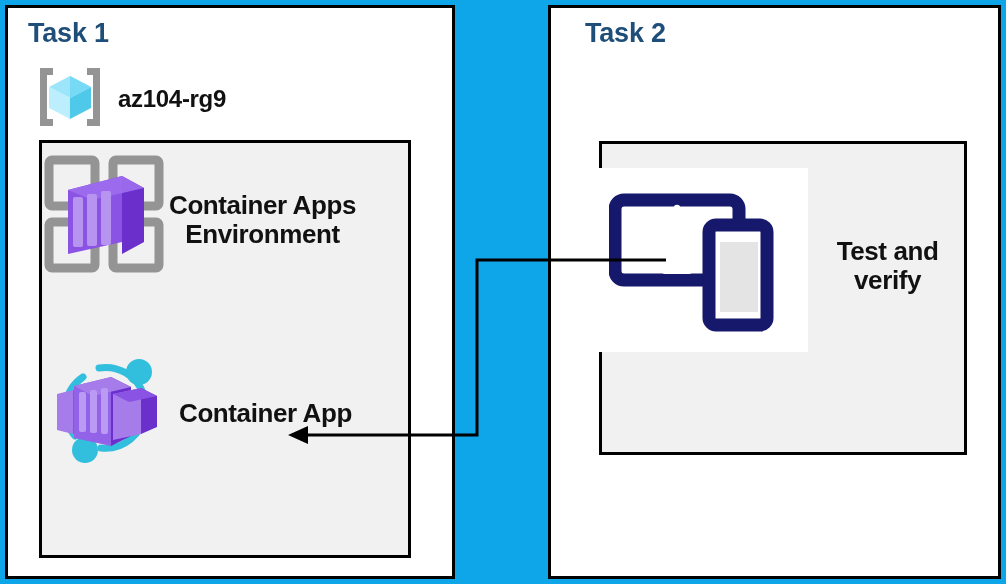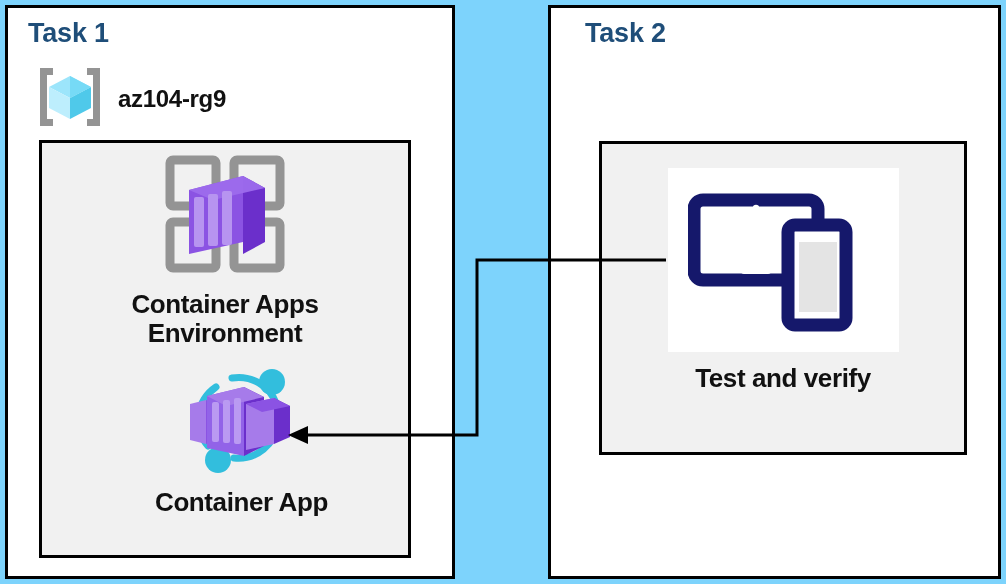--- a/index.html
+++ b/index.html
@@ -7,21 +7,21 @@
     padding: 0;
     background: #ffffff;
   }
   body {
     font-family: "Liberation Sans", sans-serif;
   }
   #canvas {
     position: relative;
     width: 1006px;
     height: 584px;
-    background: #7dd3fc;
+    background: #0ea5e9;
     overflow: hidden;
   }
 
   
   .task-box {
     position: absolute;
     background: #ffffff;
     border: 3px solid #000000;
     box-sizing: border-box;
   }
@@ -63,35 +63,34 @@
     border: 3px solid #000000;
     box-sizing: border-box;
   }
   #task1-inner { left: 39px;  top: 140px; width: 372px; height: 418px; }
   #task2-inner { left: 599px; top: 141px; width: 368px; height: 314px; }
 
   
   .res-card {
     position: absolute;
     display: flex;
-    flex-direction: column;
     align-items: center;
     text-align: center;
   }
   .res-label {
     font-size: 26px;
     font-weight: bold;
     color: #111111;
     line-height: 1.12;
     letter-spacing: -0.4px;
     white-space: pre-line;
   }
   #cae-card { left: 39px;  top: 150px; width: 372px; }
   #cae-card .res-label { margin-top: 8px; }
-  #ca-card  { left: 39px;  top: 360px; width: 405px; }
+  #ca-card  { left: 39px;  top: 350px; width: 405px; }
   #ca-card .res-label { margin-top: 6px; }
 
   #tv-card  { left: 599px; top: 168px; width: 368px; }
   #tv-card .res-label { margin-top: 12px; }
 
   .icon-white-plate {
     background: #ffffff;
     width: 231px;
     height: 184px;
     display: flex;

